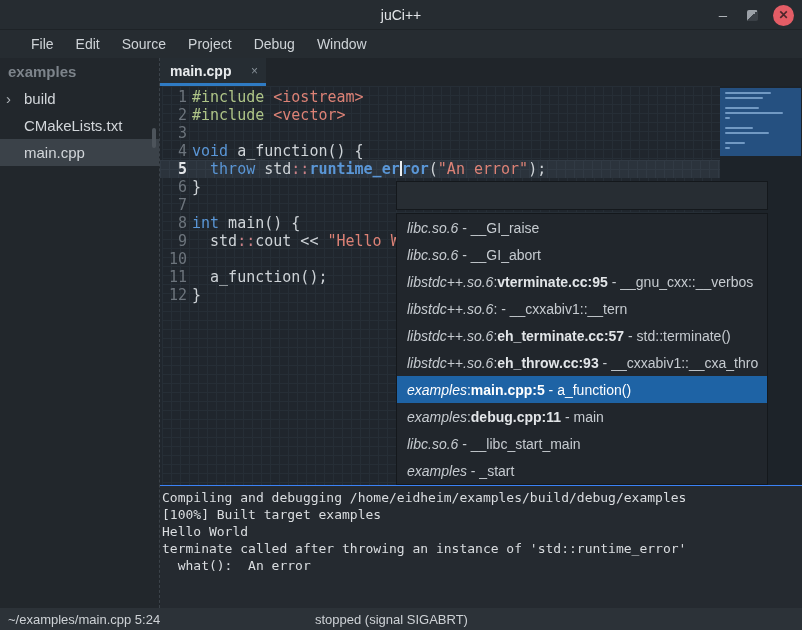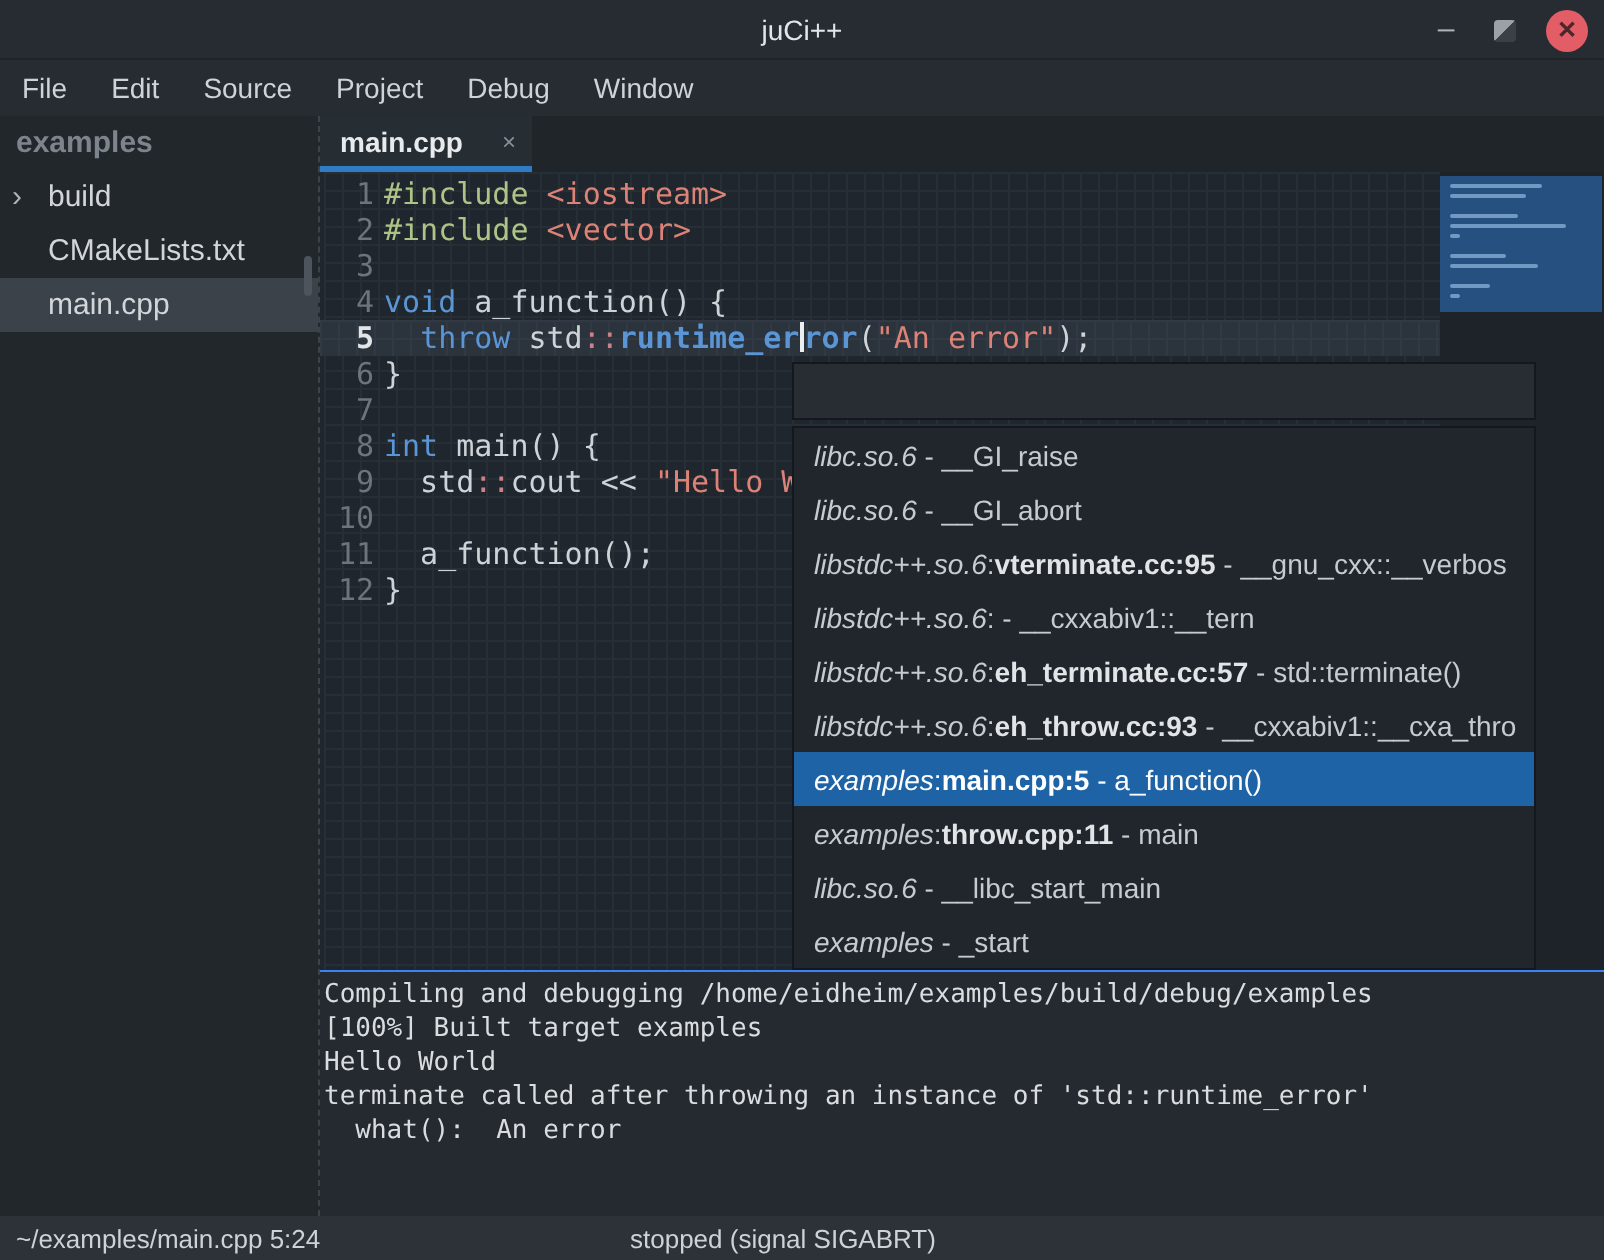--- a/index.html
+++ b/index.html
@@ -13,21 +13,21 @@
   .title { font-size:14px; color:#e3e6e9; }
   .win-controls { position:absolute; right:8px; top:0; height:30px; display:flex; align-items:center; gap:15px; }
   .btn-min { width:18px; text-align:center; color:#aeb3b8; font-size:15px; line-height:30px; cursor:default; }
   .btn-restore { width:11px; height:11px; position:relative; }
   .btn-restore::before { content:""; position:absolute; inset:0;
        background:linear-gradient(135deg, #9ba1a7 50%, #3a4046 50%); border-radius:2px; }
   .btn-close { width:21px; height:21px; border-radius:50%; background:#e35d66; color:#4c262b;
        font-size:12px; font-weight:bold; display:flex; align-items:center; justify-content:center; }
 
   
-  .menubar { height:28px; flex:0 0 28px; display:flex; align-items:center; padding-left:0;
+  .menubar { height:28px; flex:0 0 28px; display:flex; align-items:center; padding-left:20px;
              background:#262c31; }
   .menu-item { font-size:14px; color:#ced3d7; padding:4px 11px 4px 11px; }
 
   
   .main { flex:1 1 auto; display:flex; min-height:0; }
   .sidebar { width:160px; flex:0 0 160px; background:#22272c; border-right:1px dashed #3c434a; position:relative; }
   .sb-header { height:27px; display:flex; align-items:center; padding-left:8px;
                font-size:15px; font-weight:bold; color:#7d848b; }
   .sb-item { height:27px; display:flex; align-items:center; font-size:15px; color:#d2d6da; position:relative; }
   .sb-item .chev { width:16px; margin-left:6px; color:#aeb3b8; font-size:15px; }
@@ -171,21 +171,21 @@
 
         <div class="popup-entry"></div>
         <div class="popup-list" id="popup-list">
             <div class="p-row"><span class="plib">libc.so.6</span><span class="pfunc"> - __GI_raise</span></div>
             <div class="p-row"><span class="plib">libc.so.6</span><span class="pfunc"> - __GI_abort</span></div>
             <div class="p-row"><span class="plib">libstdc++.so.6</span>:<span class="pfile">vterminate.cc:95</span><span class="pfunc"> - __gnu_cxx::__verbos</span></div>
             <div class="p-row"><span class="plib">libstdc++.so.6</span>:<span class="pfunc"> - __cxxabiv1::__tern</span></div>
             <div class="p-row"><span class="plib">libstdc++.so.6</span>:<span class="pfile">eh_terminate.cc:57</span><span class="pfunc"> - std::terminate()</span></div>
             <div class="p-row"><span class="plib">libstdc++.so.6</span>:<span class="pfile">eh_throw.cc:93</span><span class="pfunc"> - __cxxabiv1::__cxa_thro</span></div>
             <div class="p-row selected"><span class="plib">examples</span>:<span class="pfile">main.cpp:5</span><span class="pfunc"> - a_function()</span></div>
-            <div class="p-row"><span class="plib">examples</span>:<span class="pfile">throw.cpp:11</span><span class="pfunc"> - main</span></div>
+            <div class="p-row"><span class="plib">examples</span>:<span class="pfile">debug.cpp:11</span><span class="pfunc"> - main</span></div>
             <div class="p-row"><span class="plib">libc.so.6</span><span class="pfunc"> - __libc_start_main</span></div>
             <div class="p-row"><span class="plib">examples</span><span class="pfunc"> - _start</span></div>
           </div>
       </div>
 
       <div class="terminal" id="terminal"><div class="tline">Compiling and debugging /home/eidheim/examples/build/debug/examples</div><div class="tline">[100%] Built target examples</div><div class="tline">Hello World</div><div class="tline">terminate called after throwing an instance of 'std::runtime_error'</div><div class="tline">  what():  An error</div></div>
 
     </div>
   </div>
 

